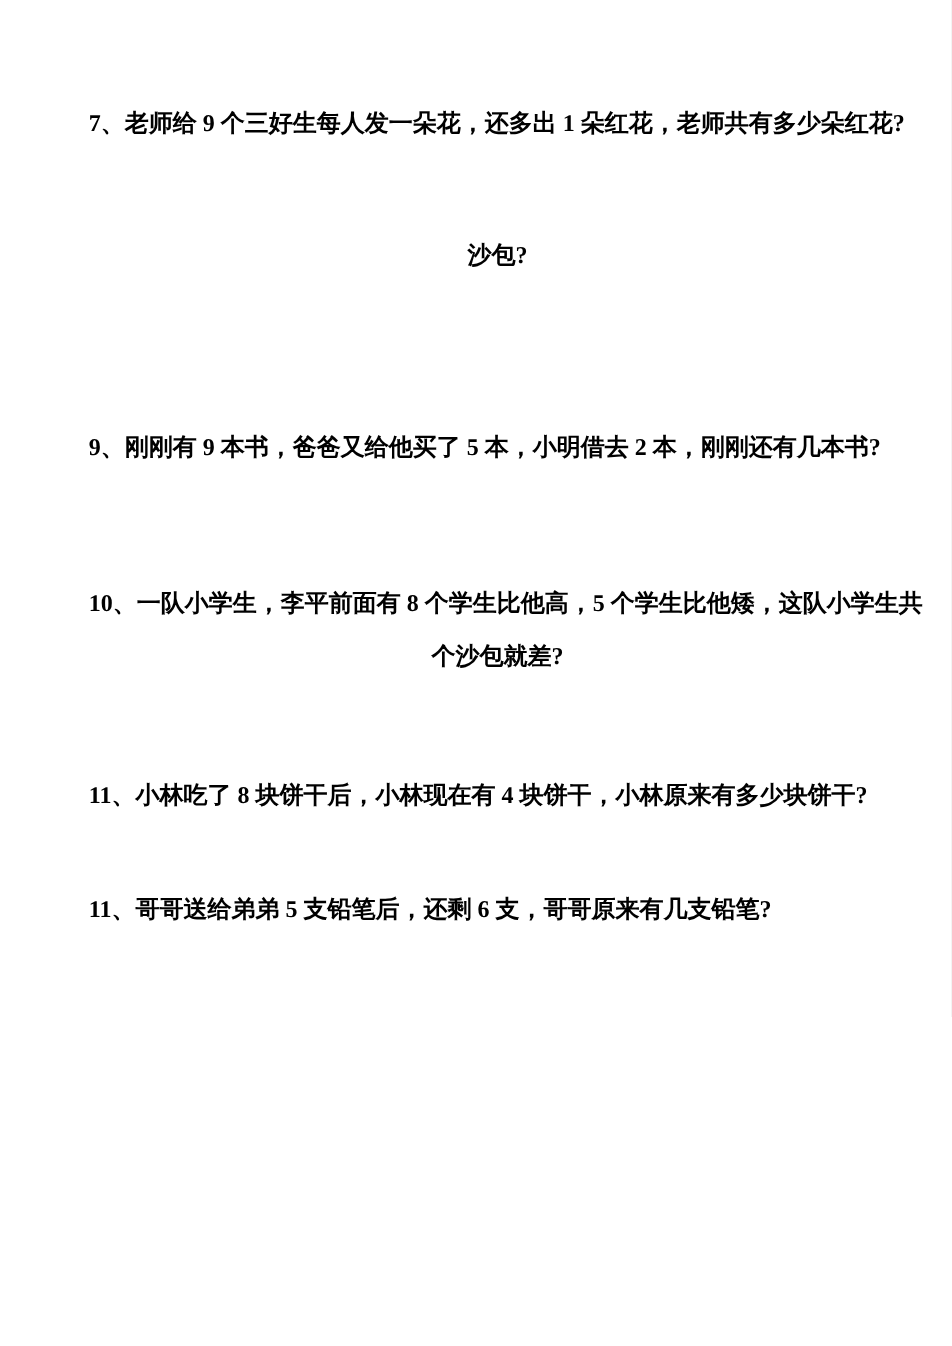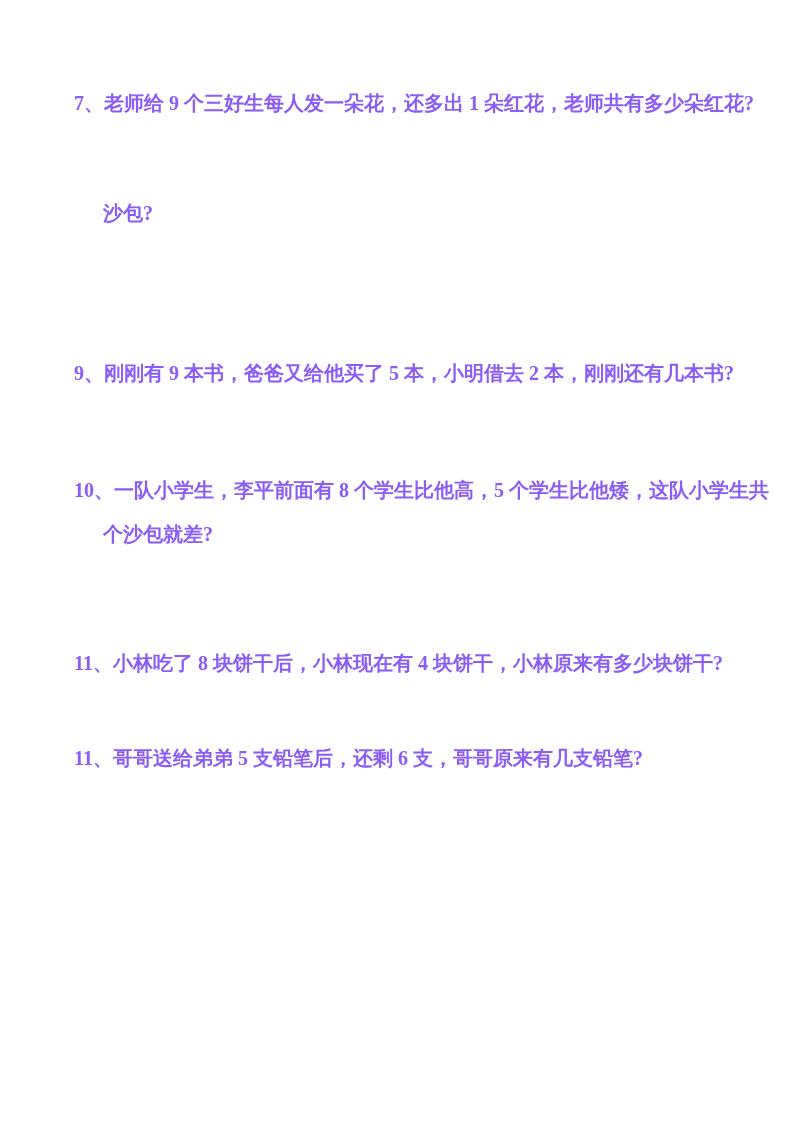--- a/index.html
+++ b/index.html
@@ -8,36 +8,37 @@
     background: #e8e8e8;
   }
   .page {
     position: relative;
     width: 793px;
     height: 1122px;
     margin: 0 auto;
     background: #ffffff;
     overflow: hidden;
     font-family: "Liberation Serif", "DejaVu Serif", serif;
-    color: #8b5cf6;
+    color: #000000;
   }
   .question {
     position: absolute;
     left: 74px;
     width: 652px;
     font-size: 20px;
     font-weight: bold;
   }
   .qline {
     height: 44px;
     line-height: 44px;
     white-space: nowrap;
   }
   .qline.cont {
     padding-left: 29px;
+    text-align: center;
   }
   .qnum {
     display: inline;
   }
   .qtext {
     display: inline;
   }
 </style>
 </head>
 <body>
@@ -49,21 +50,21 @@
   </div>
 
   <div class="question" style="top:191px">
     <div class="qline cont">沙包?</div>
   </div>
 
   <div class="question" style="top:351px">
     <div class="qline"><span class="qnum">9、</span><span class="qtext">刚刚有 9 本书，爸爸又给他买了 5 本，小明借去 2 本，刚刚还有几本书?</span></div>
   </div>
 
-  <div class="question" style="top:468px">
+  <div class="question" style="top:481px">
     <div class="qline"><span class="qnum">10、</span><span class="qtext">一队小学生，李平前面有 8 个学生比他高，5 个学生比他矮，这队小学生共</span></div>
     <div class="qline cont">个沙包就差?</div>
   </div>
 
   <div class="question" style="top:641px">
     <div class="qline"><span class="qnum">11、</span><span class="qtext">小林吃了 8 块饼干后，小林现在有 4 块饼干，小林原来有多少块饼干?</span></div>
   </div>
 
   <div class="question" style="top:736px">
     <div class="qline"><span class="qnum">11、</span><span class="qtext">哥哥送给弟弟 5 支铅笔后，还剩 6 支，哥哥原来有几支铅笔?</span></div>

